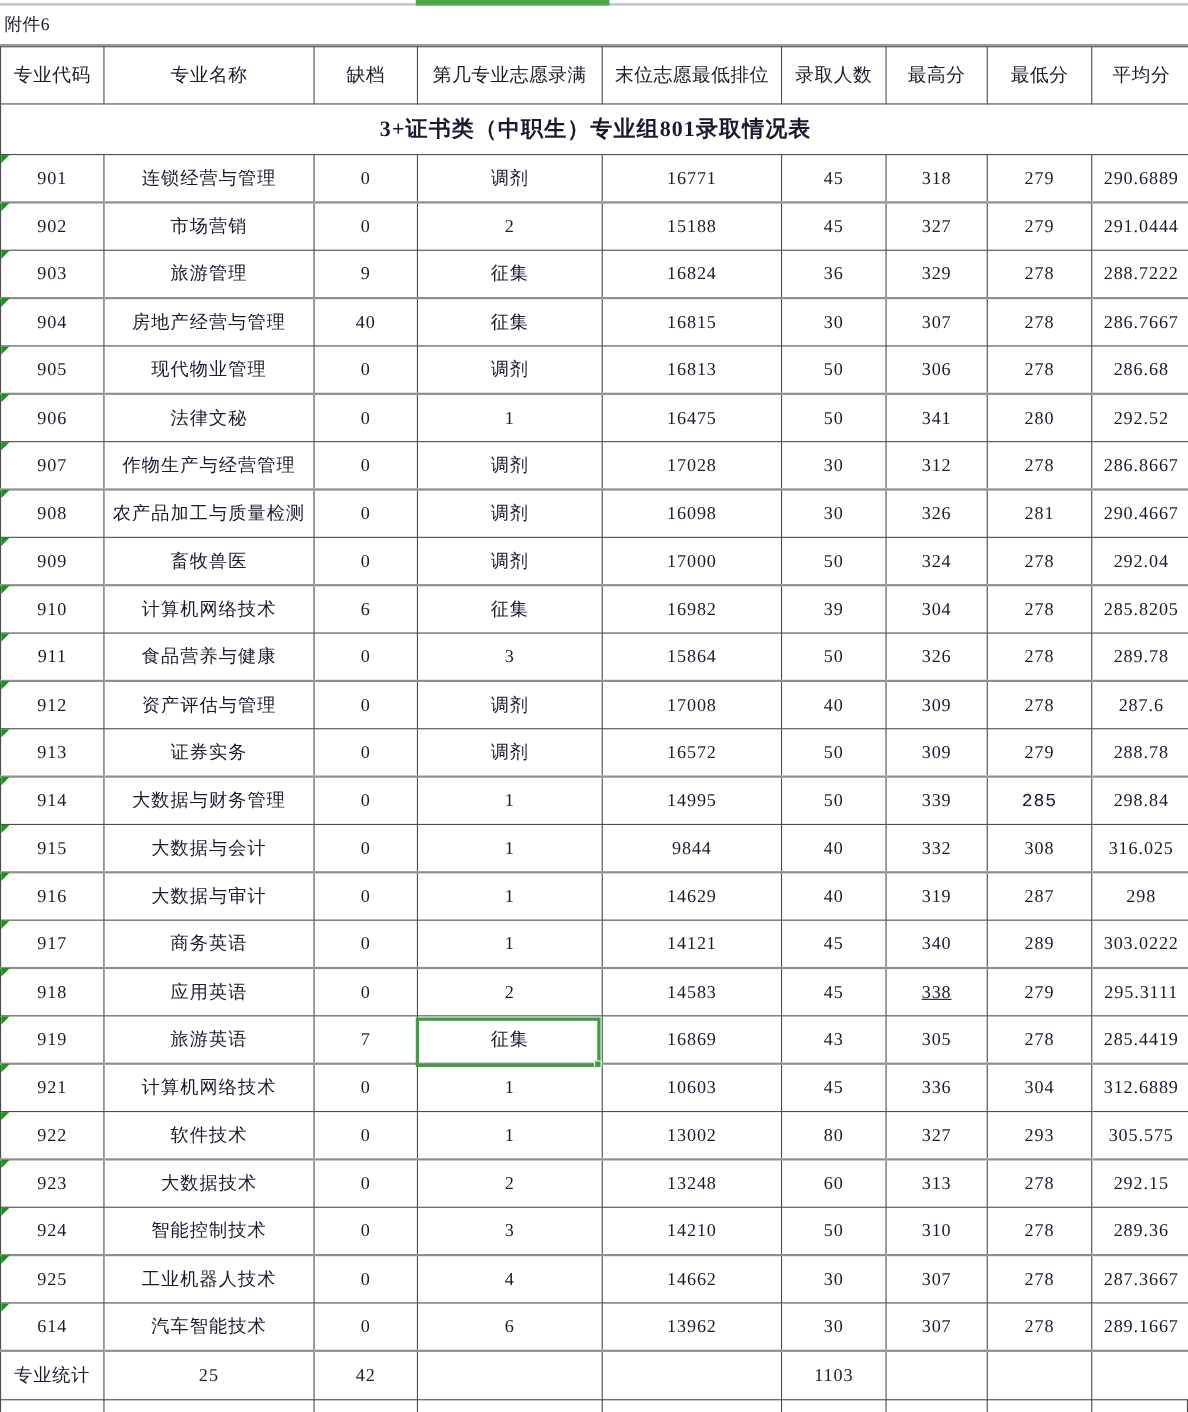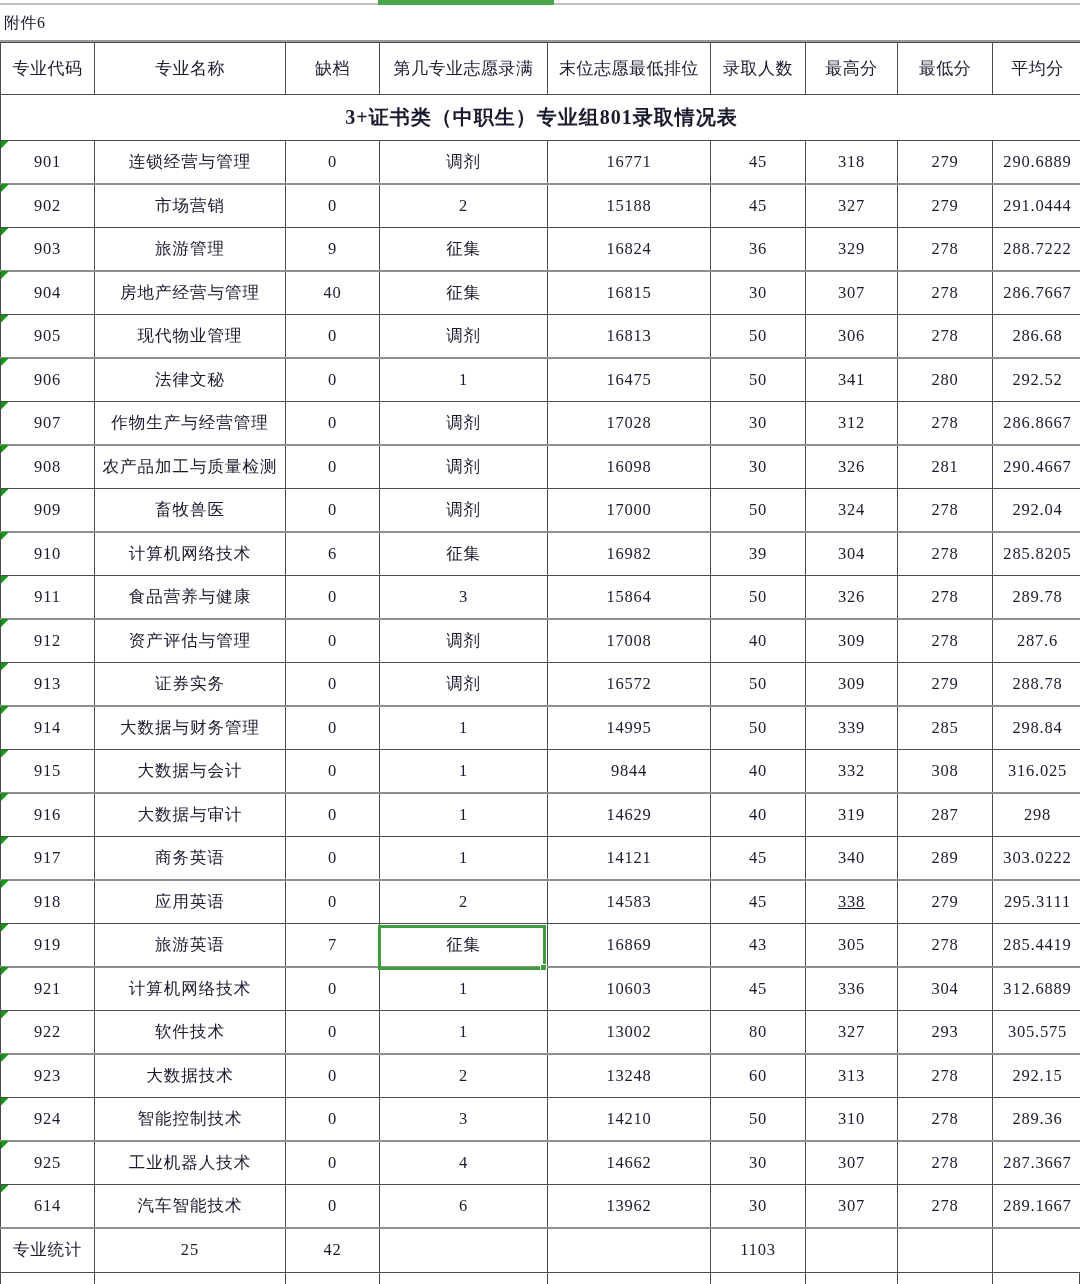--- a/index.html
+++ b/index.html
@@ -357,21 +357,21 @@
           <td class="num" style="width: 90px;">288.78</td>
         </tr>
         <tr>
           <td class="num" style="width: 94px;">914</td>
           <td class="name-cell" style="width: 191px;">大数据与财务管理</td>
           <td class="num" style="width: 94px;">0</td>
           <td class="num" style="width: 168px;">1</td>
           <td class="num" style="width: 163px;">14995</td>
           <td class="num" style="width: 95px;">50</td>
           <td class="num" style="width: 92px;">339</td>
-          <td class="num" style="width: 95px;">285</td>
+          <td class="num" style="width: 95px; font-family: Liberation Mono, monospace;">285</td>
           <td class="num" style="width: 90px;">298.84</td>
         </tr>
         <tr class="light">
           <td class="num" style="width: 94px;">915</td>
           <td class="name-cell" style="width: 191px;">大数据与会计</td>
           <td class="num" style="width: 94px;">0</td>
           <td class="num" style="width: 168px;">1</td>
           <td class="num" style="width: 163px;">9844</td>
           <td class="num" style="width: 95px;">40</td>
           <td class="num" style="width: 92px;">332</td>

